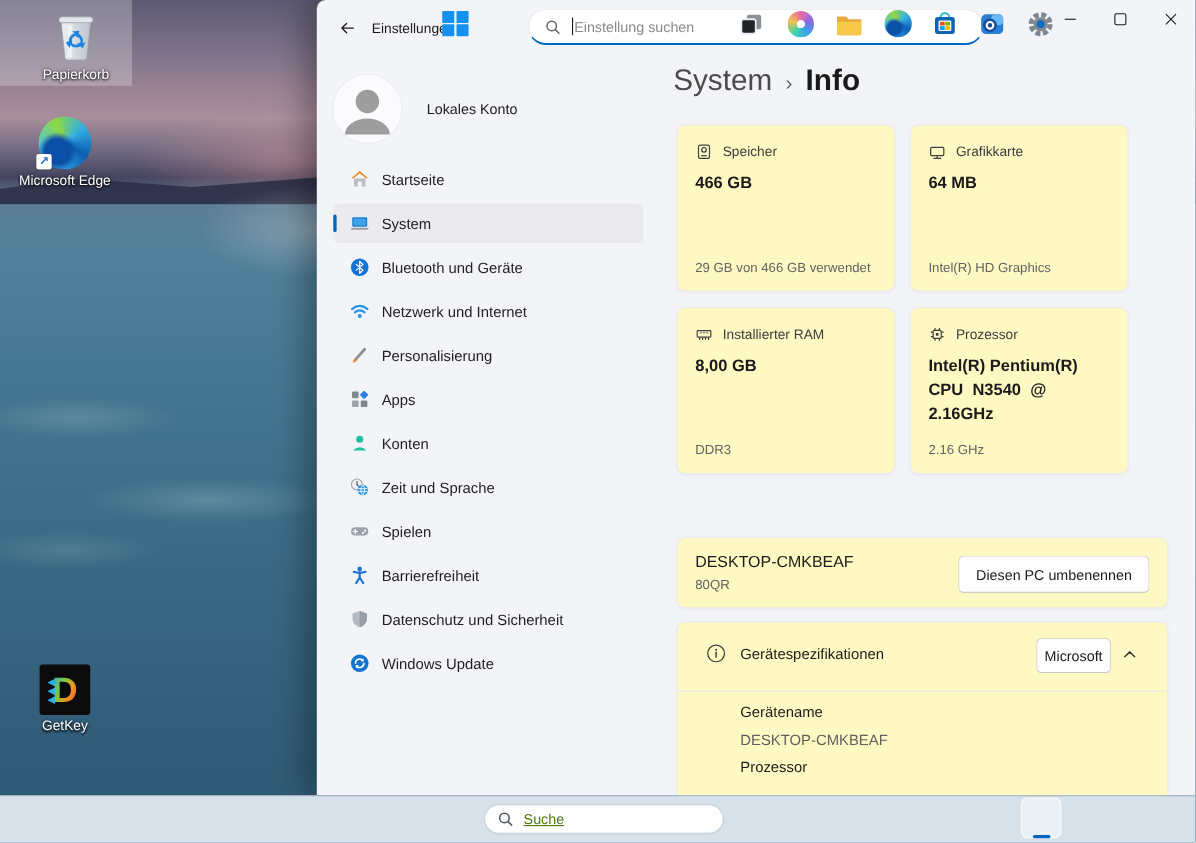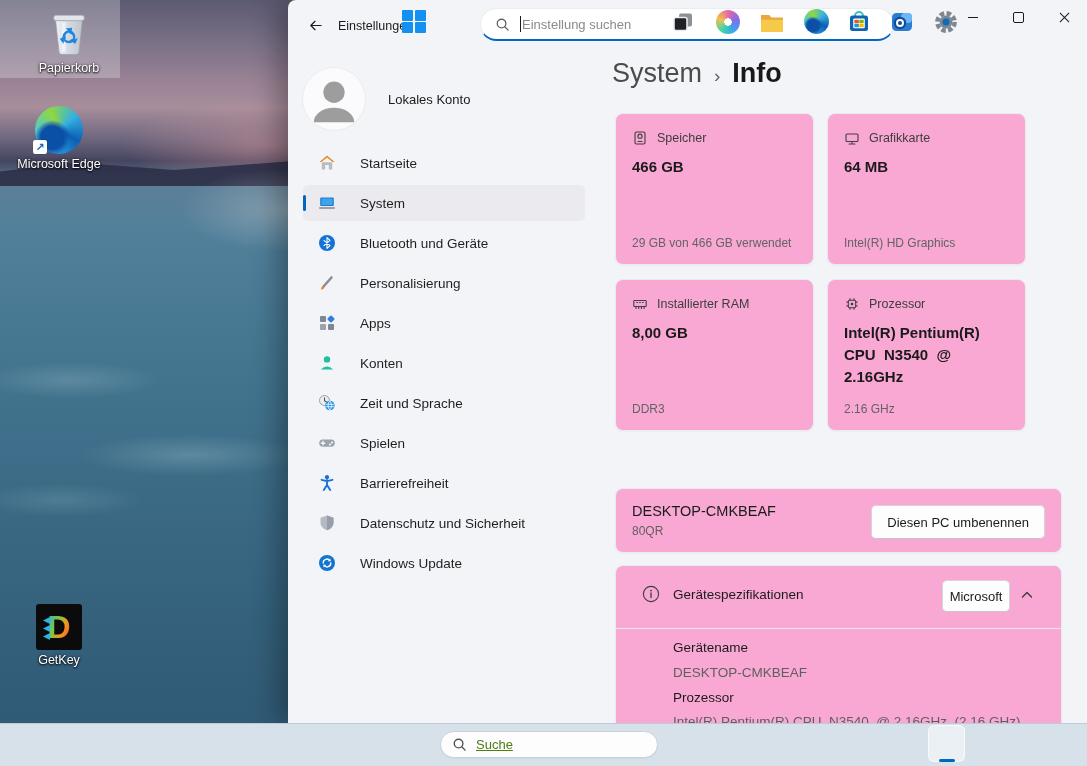--- a/index.html
+++ b/index.html
@@ -60,27 +60,27 @@
   
   .account{position:absolute;left:14px;top:67px;display:flex;align-items:center;}
   .avatar{width:64px;height:64px;border-radius:50%;background:#fbfbfd;border:1px solid #ebebf0;box-sizing:border-box;overflow:hidden;}
   .account .uname{margin-left:22px;font-size:13px;color:#1b1b1b;}
   .nav{position:absolute;left:15px;top:145px;width:282px;}
   .nav-item{position:relative;height:36px;margin-bottom:4px;border-radius:5px;display:flex;align-items:center;}
   .nav-item.sel{background:#eaeaef;}
   .nav-item .pill{position:absolute;left:0;top:10px;width:3px;height:16px;border-radius:2px;background:#0067c0;display:none;}
   .nav-item.sel .pill{display:block;}
   .nav-item .nicon{width:18px;height:18px;margin-left:15px;flex:0 0 18px;}
-  .nav-item .nlabel{margin-left:24px;font-size:13.5px;color:#1f1f1f;text-align:right;}
+  .nav-item .nlabel{margin-left:11px;font-size:13.5px;color:#1f1f1f;text-align:right;}
   
   .crumb{position:absolute;left:324px;top:58px;display:flex;align-items:baseline;}
   .crumb .parent{font-size:27px;color:#4b4b4b;}
   .crumb .sep{font-size:19px;color:#616161;margin:0 12px;}
   .crumb .cur{font-size:27px;font-weight:700;color:#191919;}
-  .card{position:absolute;background:#f9a8d4;border:1px solid #ebebee;border-radius:8px;box-sizing:border-box;box-shadow:0 1px 2px rgba(0,0,0,.03);}
+  .card{position:absolute;background:#fef9c3;border:1px solid #ebebee;border-radius:8px;box-sizing:border-box;box-shadow:0 1px 2px rgba(0,0,0,.03);}
   .hero{width:199px;height:152px;padding:16px;}
   .hero .hhead{display:flex;align-items:center;gap:9px;}
   .hero .hlabel{font-size:12.5px;color:#3d3d3d;}
   .hero .hval{margin-top:10px;font-size:15px;font-weight:700;color:#1a1a1a;line-height:22px;white-space:pre-wrap;}
   .hero .hdetail{position:absolute;left:16px;bottom:14px;font-size:12px;color:#636363;}
   .devcard{left:327px;top:488px;width:447px;height:65px;}
   .devcard .dname{position:absolute;left:16px;top:14px;font-size:14.5px;color:#1b1b1b;}
   .devcard .dmodel{position:absolute;left:16px;top:35px;font-size:12px;color:#606060;}
   .btn{position:absolute;background:#fdfdfd;border:1px solid #d5d5d5;border-bottom-color:#c7c7c7;border-radius:5px;
        font-size:13px;color:#1b1b1b;display:flex;align-items:center;justify-content:center;}
@@ -231,20 +231,29 @@
 
       <div class="nav-item">
 
         <svg class="nicon" viewBox="0 0 18 18">
           <circle cx="9" cy="9" r="8" fill="#1572d6"></circle>
           <path d="M9 3.6 V14.4 M9 3.6 L12 6.4 L6 11.6 M9 14.4 L12 11.6 L6 6.4" fill="none" stroke="#fff" stroke-width="1.1" stroke-linejoin="round" stroke-linecap="round"></path>
         </svg>
         <span class="nlabel">Bluetooth und Geräte</span>
       </div>
 
+      <div class="nav-item">
+
+        <svg class="nicon" viewBox="0 0 18 18">
+          <path d="M2 7 Q9 1.2 16 7" fill="none" stroke="#2493e0" stroke-width="2" stroke-linecap="round"></path>
+          <path d="M4.6 10 Q9 6.4 13.4 10" fill="none" stroke="#2493e0" stroke-width="2" stroke-linecap="round"></path>
+          <circle cx="9" cy="13.2" r="1.8" fill="#2493e0"></circle>
+        </svg>
+        <span class="nlabel">Netzwerk und Internet</span>
+      </div>
 
       <div class="nav-item">
 
         <svg class="nicon" viewBox="0 0 18 18">
           <path d="M5.5 12.5 L13.5 3.5" stroke="#8a8f98" stroke-width="2.6" stroke-linecap="round"></path>
           <path d="M3 15.5 Q2.6 13.2 5 12 L6.5 13.6 Q5.6 15.8 3 15.5 Z" fill="#e8871e"></path>
         </svg>
         <span class="nlabel">Personalisierung</span>
       </div>
 
@@ -392,21 +401,20 @@
       </svg>
       <div class="stitle">Gerätespezifikationen</div>
       <div class="btn copy-btn">Microsoft</div>
       <svg class="chev" viewBox="0 0 16 16">
         <path d="M3.5 10 L8 5.6 L12.5 10" fill="none" stroke="#3c3c3c" stroke-width="1.4" stroke-linecap="round" stroke-linejoin="round"></path>
       </svg>
       <div class="sdivider"></div>
       <div class="srow-label" style="top:74px;text-align:right;">Gerätename</div>
       <div class="srow-value" style="top:99px;">DESKTOP-CMKBEAF</div>
       <div class="srow-label" style="top:124px;">Prozessor</div>
-      <div class="srow-value" style="top:148px;">Intel(R) Pentium(R) CPU  N3540  @ 2.16GHz  (2.16 GHz)</div>
     </div>
   </div>
 
   <div class="taskbar"></div>
 
   <div class="tbtn" style="left:394px;">
     <div class="winlogo">
         <div></div>
         <div></div>
         <div></div>

